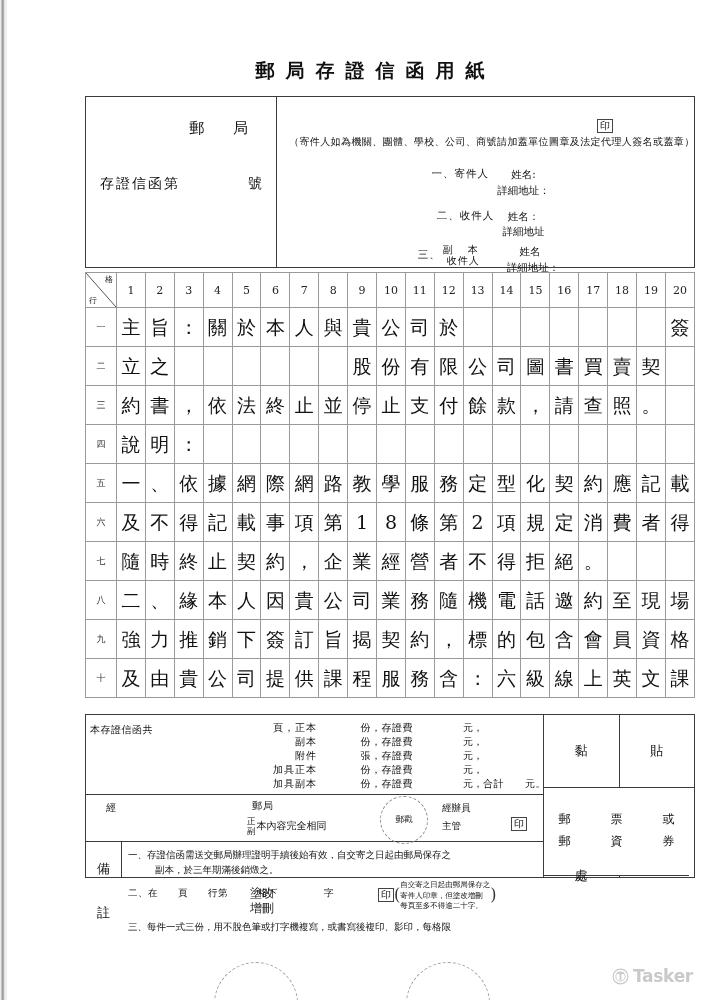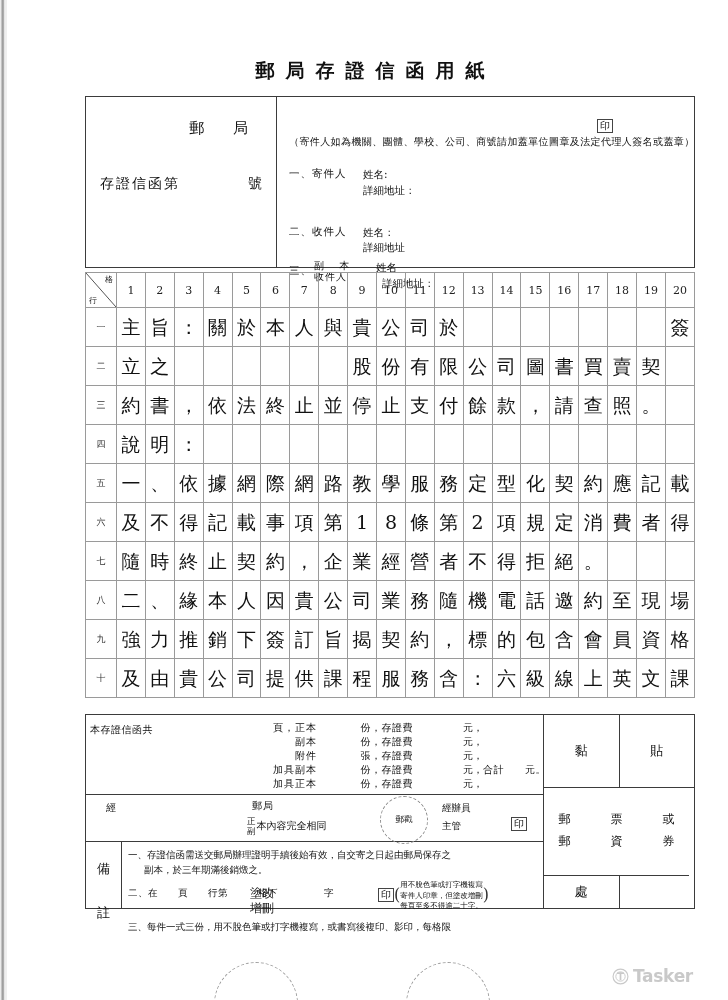--- a/index.html
+++ b/index.html
@@ -115,20 +115,21 @@
   }
   .hr-seal {
     position: absolute;
     left: 320px; top: 17px;
   }
   .party {
     position: relative;
     margin-top: 7px;
     font-size: 10.5px;
     white-space: nowrap;
+    text-align: center;
   }
   .party .idx {
     display: inline-block;
     width: 74px;
     letter-spacing: 1px;
   }
   .party .fields {
     display: inline-block;
     vertical-align: top;
   }
@@ -191,21 +192,21 @@
     height: 38px;
     font-size: 19px;
     line-height: 1;
     font-family: "DejaVu Serif", "Liberation Serif", serif;
   }
 
   
   .footer-box {
     position: absolute;
     left: 85px; top: 714px;
-    width: 610px; height: 195px;
+    width: 610px; height: 164px;
     border: 1px solid #3b3b3b;
     box-sizing: border-box;
   }
   .fee-area {
     position: absolute;
     left: 0; top: 0;
     width: 458px; height: 80px;
     border-right: 1px solid #3b3b3b;
     border-bottom: 1px solid #3b3b3b;
     box-sizing: border-box;
@@ -296,21 +297,21 @@
   .remark-label .z { position: absolute; left: 0; right: 0; top: 62px; }
   .remark-body {
     position: absolute;
     left: 36px; right: 0; top: 0; bottom: 0;
     padding: 6px 6px 0 6px;
     box-sizing: border-box;
     font-size: 9.5px;
     line-height: 1.55;
   }
   .rm { white-space: nowrap; }
-  .rm2 { margin-left: 16px; }
+  .rm2 { margin-left: 27px; }
   .note2 { position: relative; height: 36px; margin-top: 3px; }
   .note2 .lead { position: absolute; left: 0; top: 6px; letter-spacing: .5px; white-space: nowrap;}
   .note2 .kdown { position: absolute; left: 122px; top: 6px; }
   .note2 .stk {
     display: inline-block; vertical-align: middle;
     font-size: 12px; line-height: 1.2; text-align: left;
   }
   .note2 .zi { position: absolute; left: 196px; top: 6px; }
   .note2 .paren { position: absolute; left: 250px; top: 0px; white-space: nowrap; }
   .note2 .paren .ptxt { display: inline-block; vertical-align: middle; font-size: 7.5px; line-height: 1.35; text-align: left;}
@@ -403,21 +404,21 @@
         <span class="stamp-box">印</span>
       </div>
 
       <div class="party" style="margin-top:18px">
         <span class="idx">一、寄件人</span><span class="fields">
           <div>姓名:</div>
           <div>詳細地址：</div>
         </span>
       </div>
 
-      <div class="party" style="margin-top:26px">
+      <div class="party" style="margin-top:10px">
         <span class="idx">二、收件人</span><span class="fields">
           <div>姓名：</div>
           <div>詳細地址</div>
         </span>
       </div>
 
       <div class="party third" style="margin-top:4px">
         <span class="idx"><span>三、</span><span class="stacked"><span class="top" style="display:block">副 本</span><span style="display:block">收件人</span></span></span><span class="fields">
           <div>姓名</div>
           <div class="addr">詳細地址：</div>
@@ -695,22 +696,22 @@
   <div class="footer-box">
 
     <div class="fee-area">
       <div class="fee-lead">
         <span>本存證信函共</span>
       </div>
       <div class="fee-rows">
           <div class="fee-row"><span class="c-kind">頁，正本</span><span class="c-unit">份，存證費</span><span class="c-yuan">元，</span></div>
           <div class="fee-row"><span class="c-kind">副本</span><span class="c-unit">份，存證費</span><span class="c-yuan">元，</span></div>
           <div class="fee-row"><span class="c-kind">附件</span><span class="c-unit">張，存證費</span><span class="c-yuan">元，</span></div>
+          <div class="fee-row"><span class="c-kind">加具正本</span><span class="c-unit">份，存證費</span><span class="c-yuan">元，</span></div>
           <div class="fee-row"><span class="c-kind">加具副本</span><span class="c-unit">份，存證費</span><span class="c-yuan">元，</span><span class="c-total">合計　　元。</span></div>
-          <div class="fee-row"><span class="c-kind">加具正本</span><span class="c-unit">份，存證費</span><span class="c-yuan">元，</span></div>
         </div>
     </div>
 
     <div class="cert-area">
       <div class="cert-col1">
         <div>經</div>
       </div>
       <div class="cert-office">郵局</div>
       <div class="cert-same"><span class="stk"><span style="display:block">正</span><span style="display:block">副</span></span><span>本內容完全相同</span></div>
       <div class="postmark-circle">
@@ -731,21 +732,21 @@
         <span class="z">註</span>
       </div>
       <div class="remark-body">
         <div class="rm">一、存證信函需送交郵局辦理證明手續後始有效，自交寄之日起由郵局保存之</div>
         <div class="rm rm2">副本，於三年期滿後銷燬之。</div>
 
         <div class="note2">
           <span class="lead">二、在　　頁　　行第　　　格下</span>
           <span class="kdown"><span class="stk"><span style="display:block">塗改</span><span style="display:block">增刪</span></span></span>
           <span class="zi">字</span>
-          <span class="paren"><span class="stamp-box">印</span><span class="big">(</span><span class="ptxt"><span style="display:block">用不脫色筆或打字機複寫</span><span style="display:block">寄件人印章，但塗改增刪</span><span style="display:block">每頁至多不得逾二十字。</span></span><span class="big">)</span></span>
+          <span class="paren"><span class="stamp-box">印</span><span class="big">(</span><span class="ptxt"><span style="display:block">自交寄之日起由郵局保存之</span><span style="display:block">寄件人印章，但塗改增刪</span><span style="display:block">每頁至多不得逾二十字。</span></span><span class="big">)</span></span>
         </div>
 
         <div class="note3">
           <div class="rm">三、每件一式三份，用不脫色筆或打字機複寫，或書寫後複印、影印，每格限</div>
         </div>
       </div>
     </div>
 
     <div class="right-boxes">
       <div class="rb-top">

